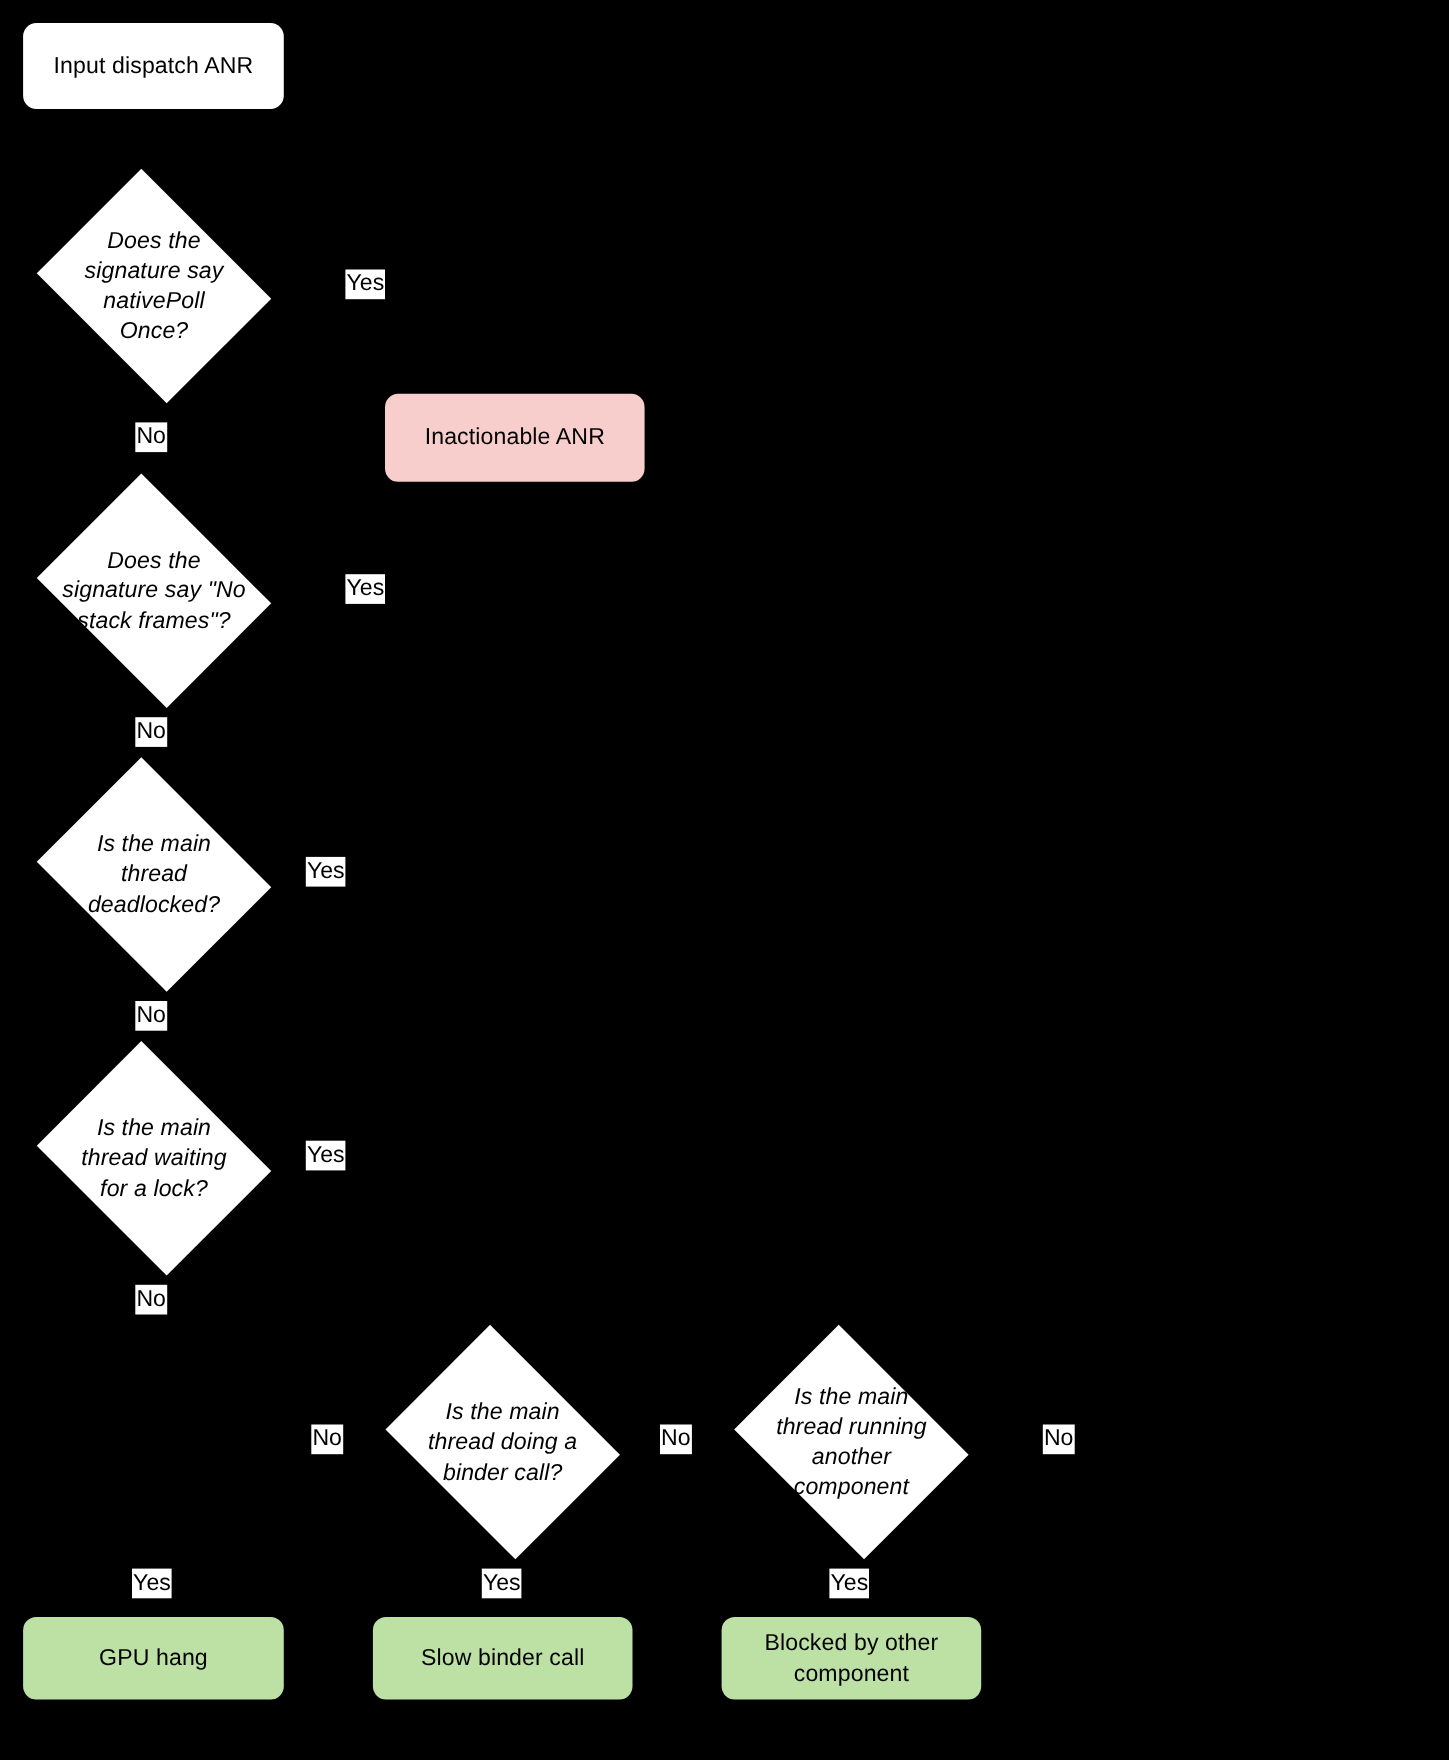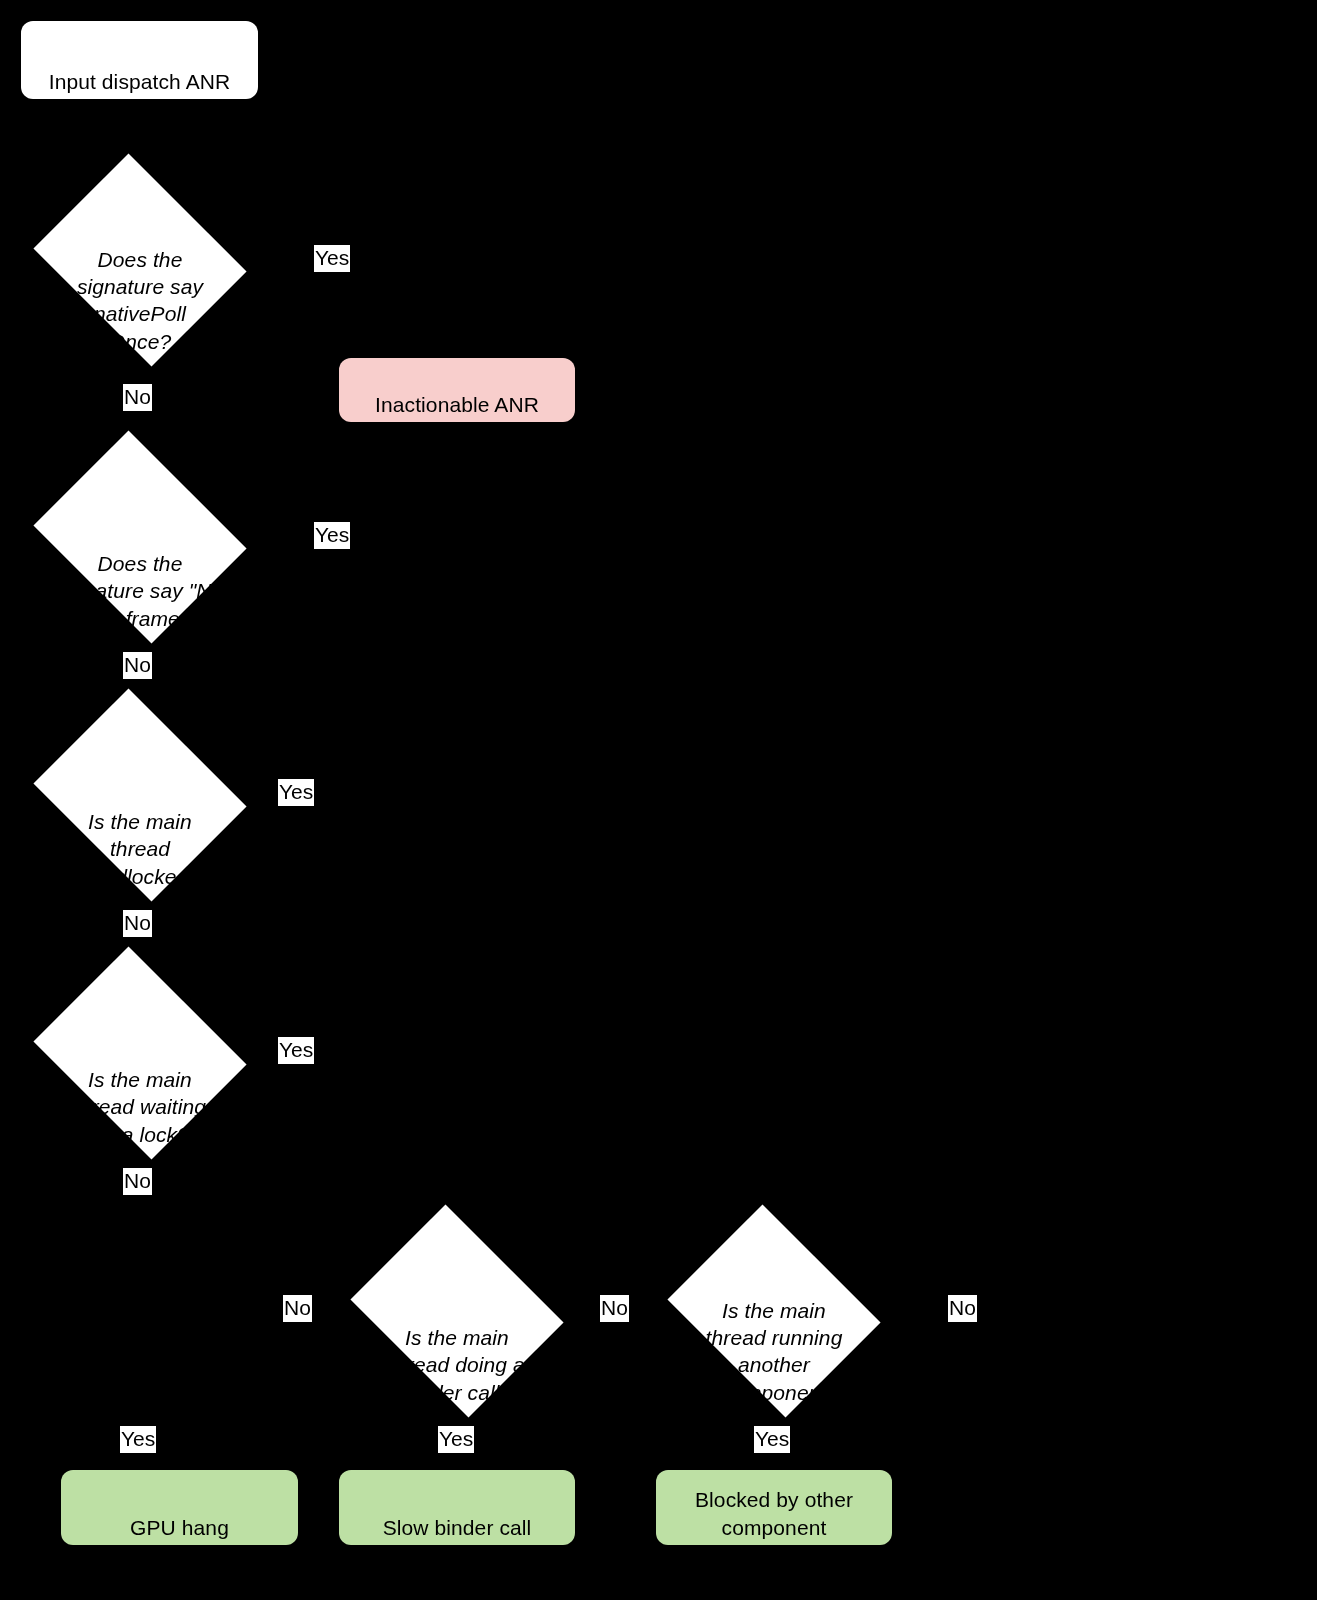--- a/index.html
+++ b/index.html
@@ -18,21 +18,21 @@
     height: 1600px;
     background: #000000;
     overflow: hidden;
   }
 
   
   .node {
     position: absolute;
     box-sizing: border-box;
     display: flex;
-    align-items: flex-end;
+    align-items: center;
     justify-content: center;
     text-align: center;
     color: #000000;
     font-size: 21px;
     line-height: 1.30;
     white-space: pre-line;
     letter-spacing: 0.1px;
   }
 
   
@@ -159,21 +159,21 @@
   </div>
 
   <div class="node diamond" style="left:22px; top:165px; width:236px; height:190px; z-index:2;">
     <div class="dshape" style="width:167px; height:167px; transform:translate(-50%,-50%) rotate(45deg) scaleY(0.805);"></div>
     <span class="dlabel">Does the
 signature say
 nativePoll
 Once?</span>
   </div>
 
-  <div class="node box pink" style="left:339px; top:358px; width:236px; height:64px; z-index:2;">
+  <div class="node box pink" style="left:350px; top:358px; width:236px; height:80px; z-index:2;">
     <span>Inactionable ANR</span>
   </div>
 
   <div class="node diamond" style="left:22px; top:442px; width:236px; height:190px; z-index:2;">
     <div class="dshape" style="width:167px; height:167px; transform:translate(-50%,-50%) rotate(45deg) scaleY(0.805);"></div>
     <span class="dlabel">Does the
 signature say "No
 stack frames"?</span>
   </div>
 
@@ -203,21 +203,21 @@
 
   <div class="node diamond" style="left:656px; top:1216px; width:236px; height:190px; z-index:2;">
     <div class="dshape" style="width:167px; height:167px; transform:translate(-50%,-50%) rotate(45deg) scaleY(0.805);"></div>
     <span class="dlabel" style="width:160%;">Is the main
 thread running
 another
 component</span>
   </div>
 
 
-  <div class="node box green" style="left:21px; top:1470px; width:237px; height:75px; z-index:2;margin-left:40px;">
+  <div class="node box green" style="left:21px; top:1470px; width:237px; height:75px; z-index:2;">
     <span>GPU hang</span>
   </div>
 
   <div class="node box green" style="left:339px; top:1470px; width:236px; height:75px; z-index:2;">
     <span>Slow binder call</span>
   </div>
 
   <div class="node box green" style="left:656px; top:1470px; width:236px; height:75px; z-index:2;">
     <span>Blocked by other
 component</span>

